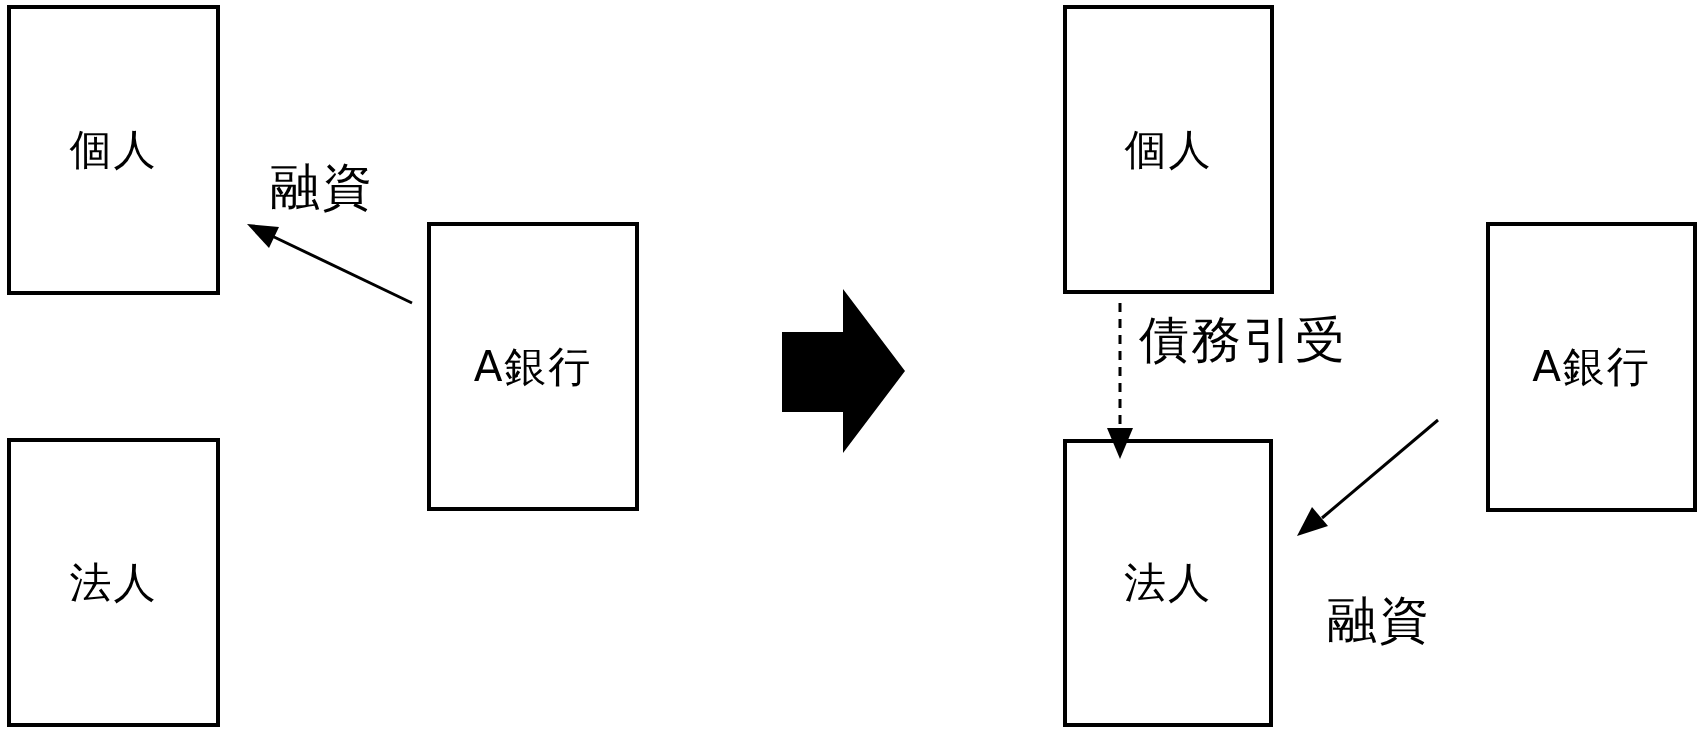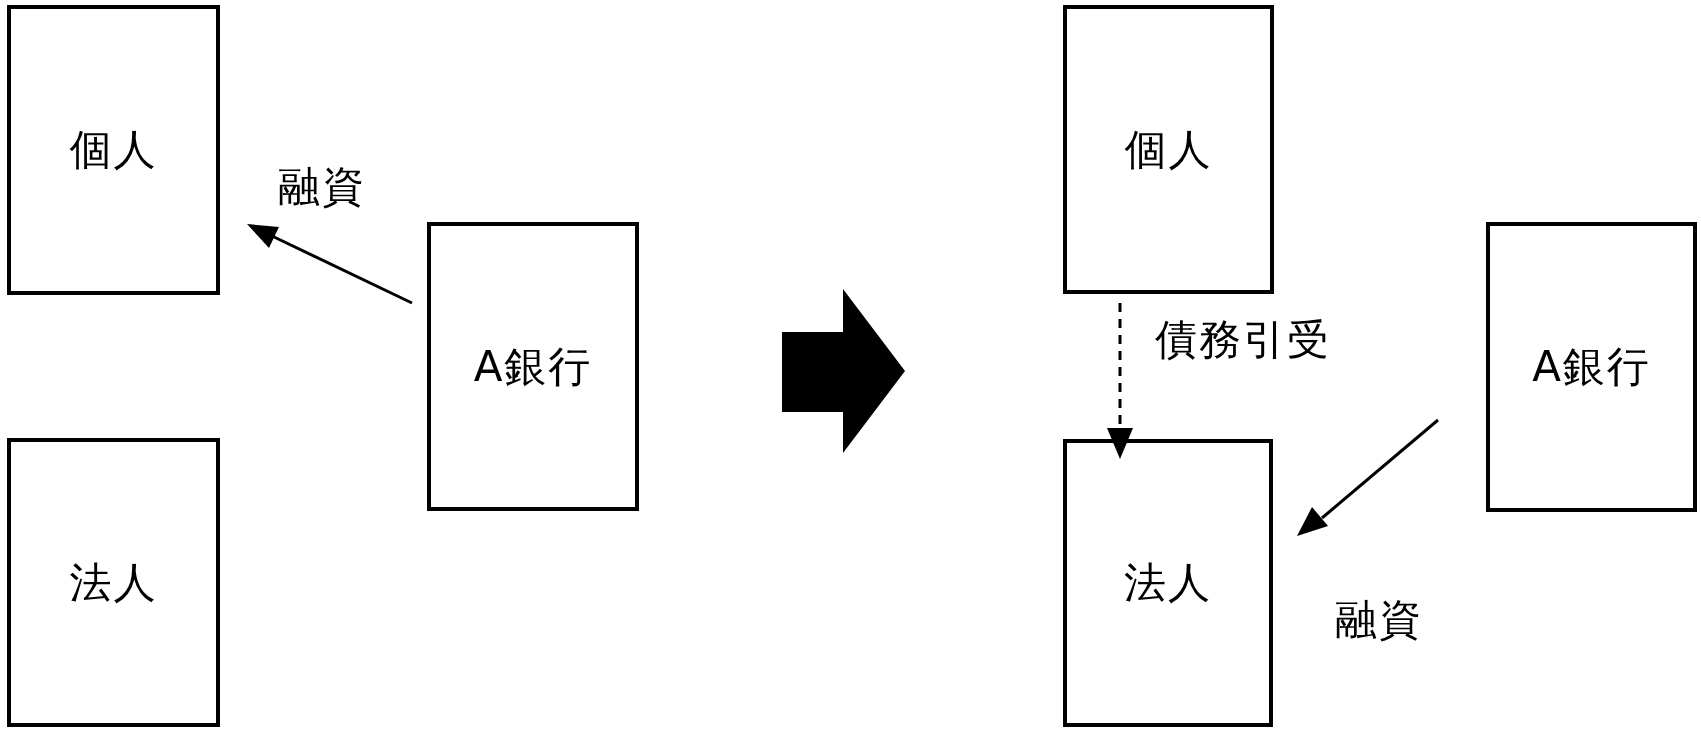--- a/index.html
+++ b/index.html
@@ -34,21 +34,21 @@
   .box-before-individual  { left: 7px;    top: 5px;   width: 213px; height: 290px; }
   .box-before-corporation { left: 7px;    top: 438px; width: 213px; height: 289px; }
   .box-before-bank        { left: 427px;  top: 222px; width: 212px; height: 289px; }
   
   .box-after-individual   { left: 1063px; top: 5px;   width: 211px; height: 289px; }
   .box-after-corporation  { left: 1063px; top: 439px; width: 210px; height: 288px; }
   .box-after-bank         { left: 1486px; top: 222px; width: 211px; height: 290px; }
 
   .arrow-label {
     position: absolute;
-    font-size: 42px;
+    font-size: 50px;
     letter-spacing: 2px;
     white-space: nowrap;
     transform: translate(-50%, -50%);
   }
   .label-loan-before      { left: 322px;  top: 187px; }
   .label-debt-assumption  { left: 1243px; top: 340px; }
   .label-loan-after       { left: 1379px; top: 620px; }
 
   .arrow-layer {
     position: absolute;

